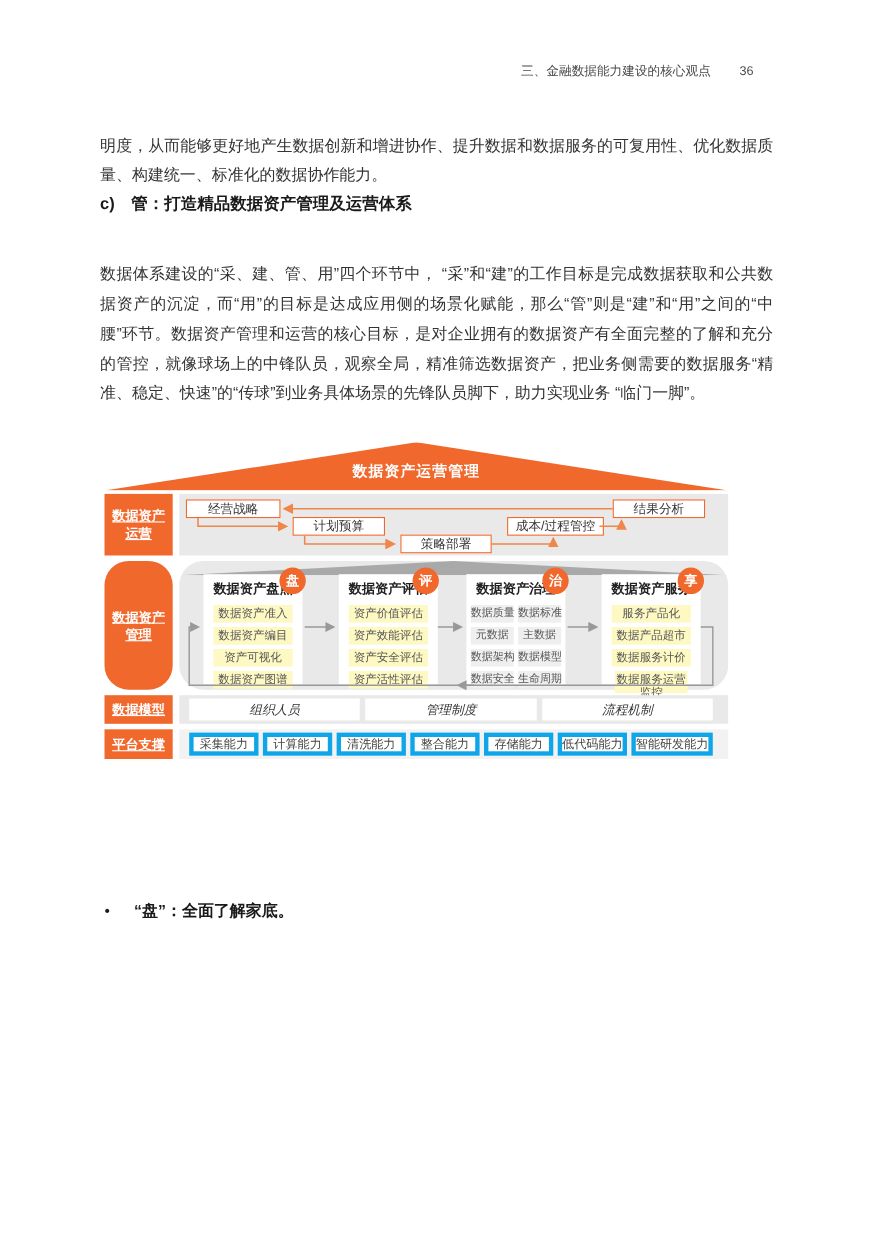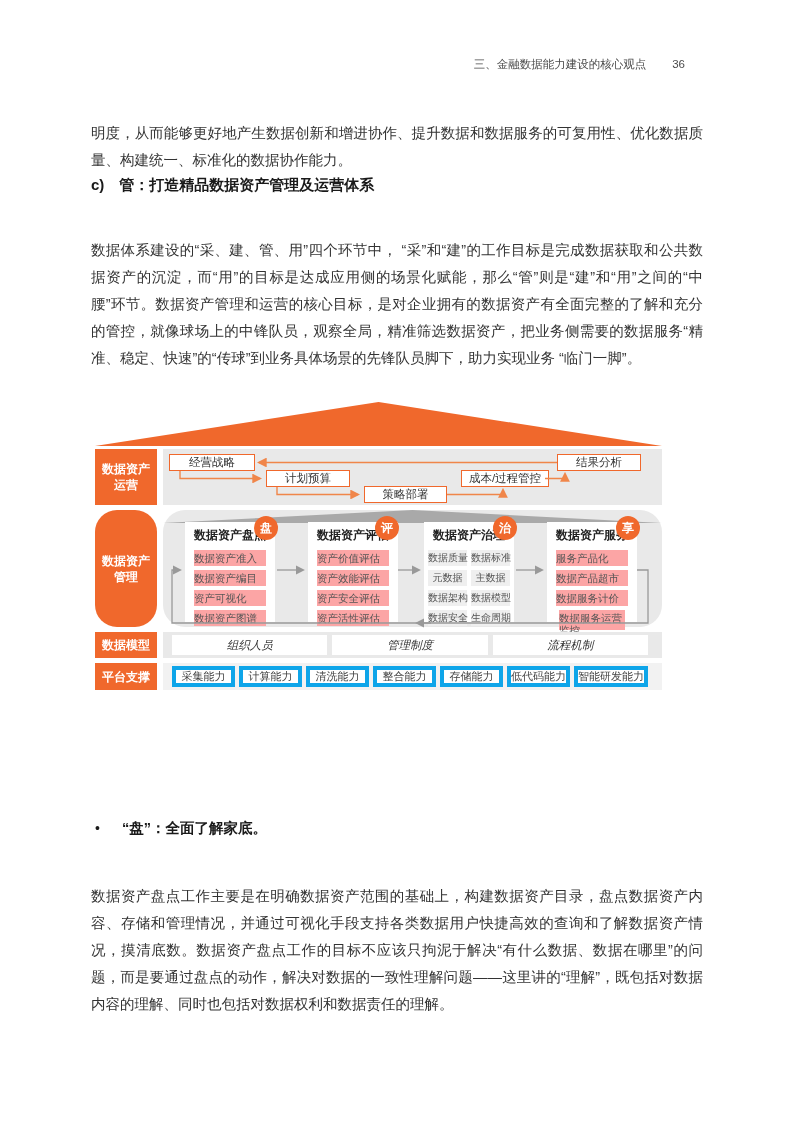--- a/index.html
+++ b/index.html
@@ -23,21 +23,21 @@
   .bullet .b-text{margin-left:22px;font-weight:bold;}
   .p4{top:868px;}
   
   .diagram{position:absolute;left:95px;top:402px;width:567px;height:290px;}
   .roof{position:absolute;left:0;top:0;width:567px;height:44px;background:var(--orange);
         clip-path:polygon(50% 0,100% 100%,0 100%);}
   .roof-label{position:absolute;left:0;top:18px;width:567px;text-align:center;color:#fff;
         font-weight:bold;font-size:13.5px;letter-spacing:1px;}
   .rlab{position:absolute;left:0;width:62px;background:var(--orange);color:#fff;font-weight:bold;
         font-size:12px;display:flex;align-items:center;justify-content:center;text-align:center;
-        padding:1px 4px;box-sizing:border-box;line-height:16px;}
+        padding:1px 4px;box-sizing:border-box;line-height:16px;text-decoration:underline;}
   .band{position:absolute;left:68px;width:499px;background:#e9e9e9;box-sizing:border-box;}
   .r1lab,.r1band{top:47px;height:56px;}
   .r2lab,.r2band{top:108px;height:117px;border-radius:22px;}
   .r3lab,.r3band{top:230px;height:26px;}
   .r4lab,.r4band{top:261px;height:27px;}
   .r4band{background:#f2f2f2;}
   
   .obox{position:absolute;height:17px;background:#fff;border:1.5px solid var(--orange);
         box-sizing:border-box;font-size:11.5px;color:#333;display:flex;align-items:center;
         justify-content:center;white-space:nowrap;}
@@ -46,22 +46,22 @@
   .ob3{left:269px;top:84px;width:83px;}
   .ob4{left:366px;top:68px;width:88px;}
   .ob5{left:462px;top:52px;width:84px;}
   
   .groof{position:absolute;left:68px;top:108px;width:499px;height:13px;background:#a9a9a9;
          clip-path:polygon(50% 0,100% 100%,0 100%);}
   .card{position:absolute;top:120px;width:90px;height:100px;background:#fff;box-sizing:border-box;
         display:flex;flex-direction:column;align-items:center;padding-top:5px;}
   .c1{left:90px;}.c2{left:213px;}.c3{left:329px;}.c4{left:452px;}
   .card-title{font-size:12px;font-weight:bold;color:#222;margin-bottom:6px;white-space:nowrap;}
-  .item{background:#fca5a5;color:#555;font-size:10.5px;min-height:16px;line-height:16px;
-        width:72px;margin-bottom:4px;}
+  .item{background:#fef9c3;color:#555;font-size:10.5px;min-height:16px;line-height:16px;
+        width:72px;text-align:center;margin-bottom:4px;}
   .item.wrap2{line-height:12px;padding:2px 0;width:66px;}
   .grid2{display:grid;grid-template-columns:39px 39px;gap:4px;padding:0 2px;font-family:Liberation Serif, serif;}
   .grid2 .gitem{background:#efefef;color:#555;font-size:10px;height:16px;line-height:16px;
         text-align:center;white-space:nowrap;}
   .badge{position:absolute;top:114px;width:24px;height:24px;border-radius:50%;background:var(--orange);
         color:#fff;font-size:12px;font-weight:bold;display:flex;align-items:center;justify-content:center;}
   .bg1{left:159px;}.bg2{left:280px;}.bg3{left:398px;}.bg4{left:521px;}
   
   .r3band{display:flex;gap:5px;padding:3px 14px 3px 9px;}
   .r3box{flex:1;background:#fff;font-size:11.5px;color:#333;display:flex;align-items:center;
@@ -86,20 +86,21 @@
   <div class="headc">
     <span class="hc-p">c)</span>
     <span class="hc-t">管：打造精品数据资产管理及运营体系</span>
   </div>
 
   <p class="para p2">数据体系建设的“采、建、管、用”四个环节中， “采”和“建”的工作目标是完成数据获取和公共数据资产的沉淀，而“用”的目标是达成应用侧的场景化赋能，那么“管”则是“建”和“用”之间的“中腰”环节。数据资产管理和运营的核心目标，是对企业拥有的数据资产有全面完整的了解和充分的管控，就像球场上的中锋队员，观察全局，精准筛选数据资产，把业务侧需要的数据服务“精准、稳定、快速”的“传球”到业务具体场景的先锋队员脚下，助力实现业务 “临门一脚”。</p>
 
   <div class="diagram">
 
     <div class="roof"></div>
+    <div class="roof-label">数据资产运营管理</div>
 
     <div class="rlab r1lab">数据资产运营</div>
     <div class="band r1band"></div>
     <div class="obox ob1">经营战略</div>
     <div class="obox ob2">计划预算</div>
     <div class="obox ob3">策略部署</div>
     <div class="obox ob4">成本/过程管控</div>
     <div class="obox ob5">结果分析</div>
 
     <div class="rlab r2lab">数据资产管理</div>
@@ -189,15 +190,14 @@
       </g>
     </svg>
   </div>
 
 
   <div class="bullet">
     <span class="b-mark">•</span>
     <span class="b-text">“盘”：全面了解家底。</span>
   </div>
 
-  <p class="para p4">数据资产盘点工作主要是在明确数据资产范围的基础上，构建数据资产目录，盘点数据资产内容、存储和管理情况，并通过可视化手段支持各类数据用户快捷高效的查询和了解数据资产情况，摸清底数。数据资产盘点工作的目标不应该只拘泥于解决“有什么数据、数据在哪里”的问题，而是要通过盘点的动作，解决对数据的一致性理解问题——这里讲的“理解”，既包括对数据内容的理解、同时也包括对数据权利和数据责任的理解。</p>
 
 </div>
 
 </body></html>

